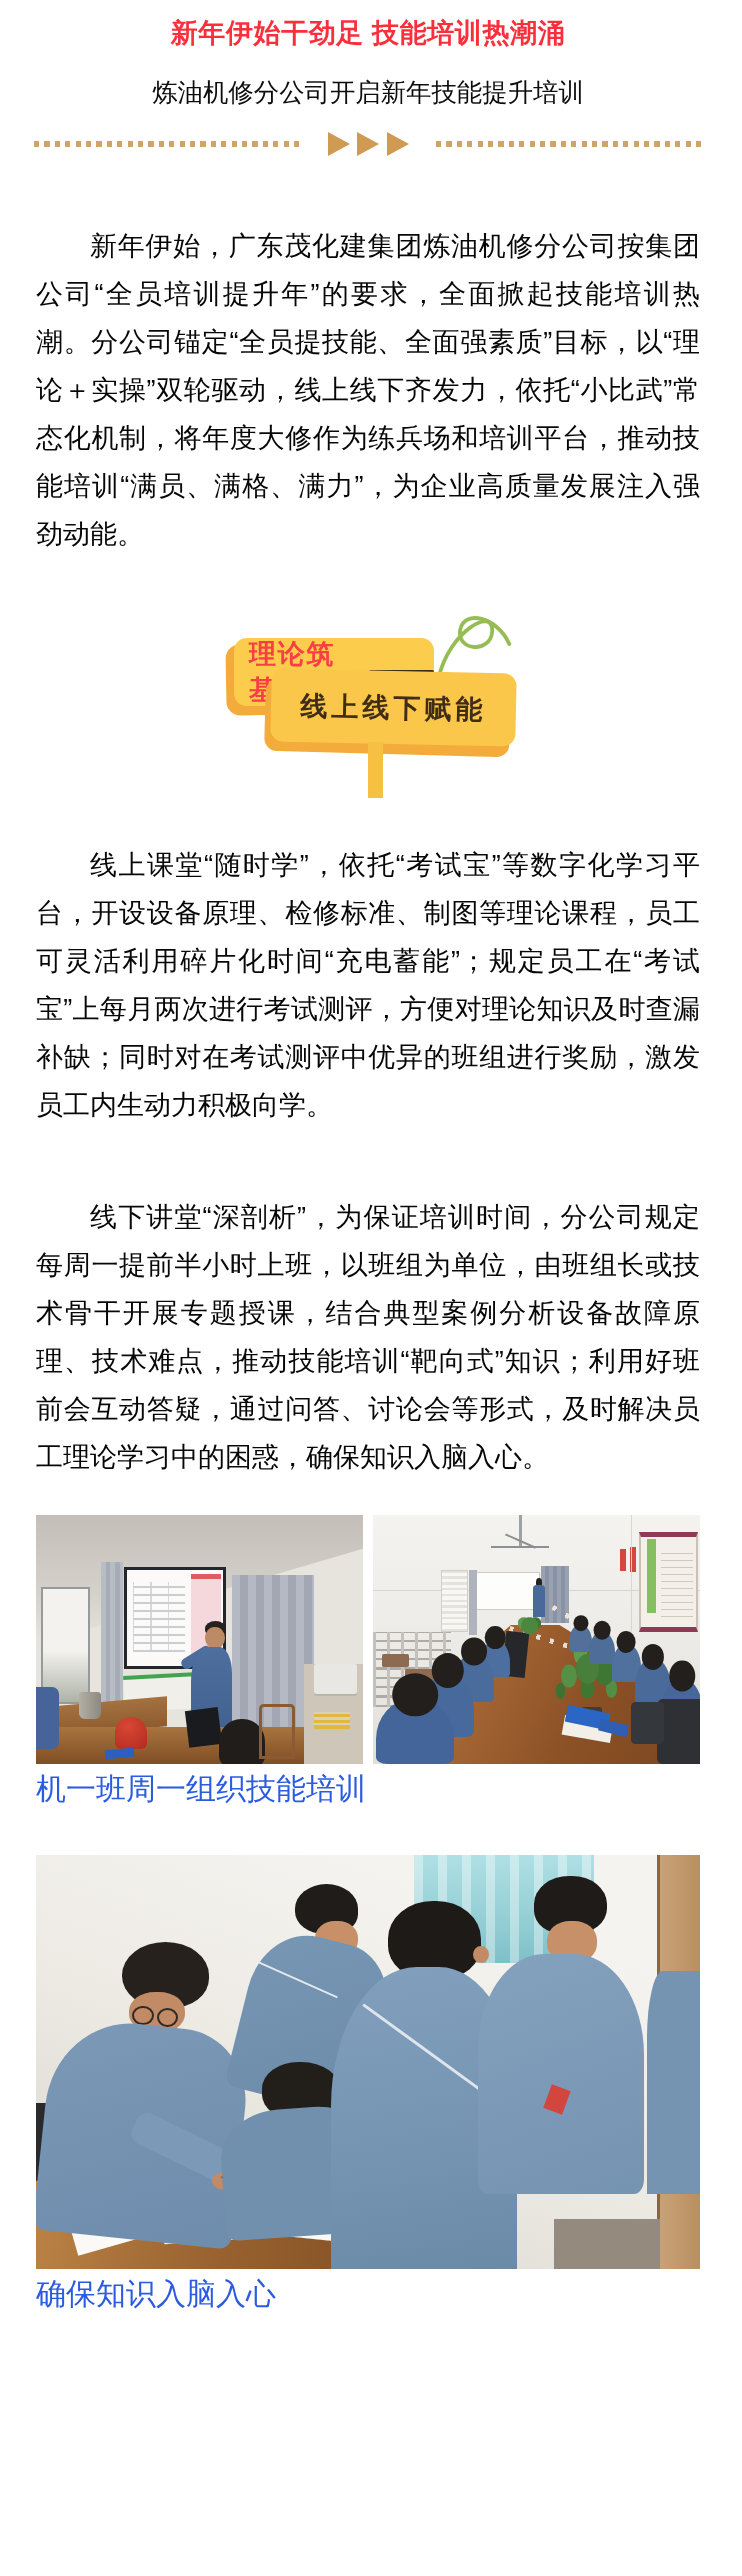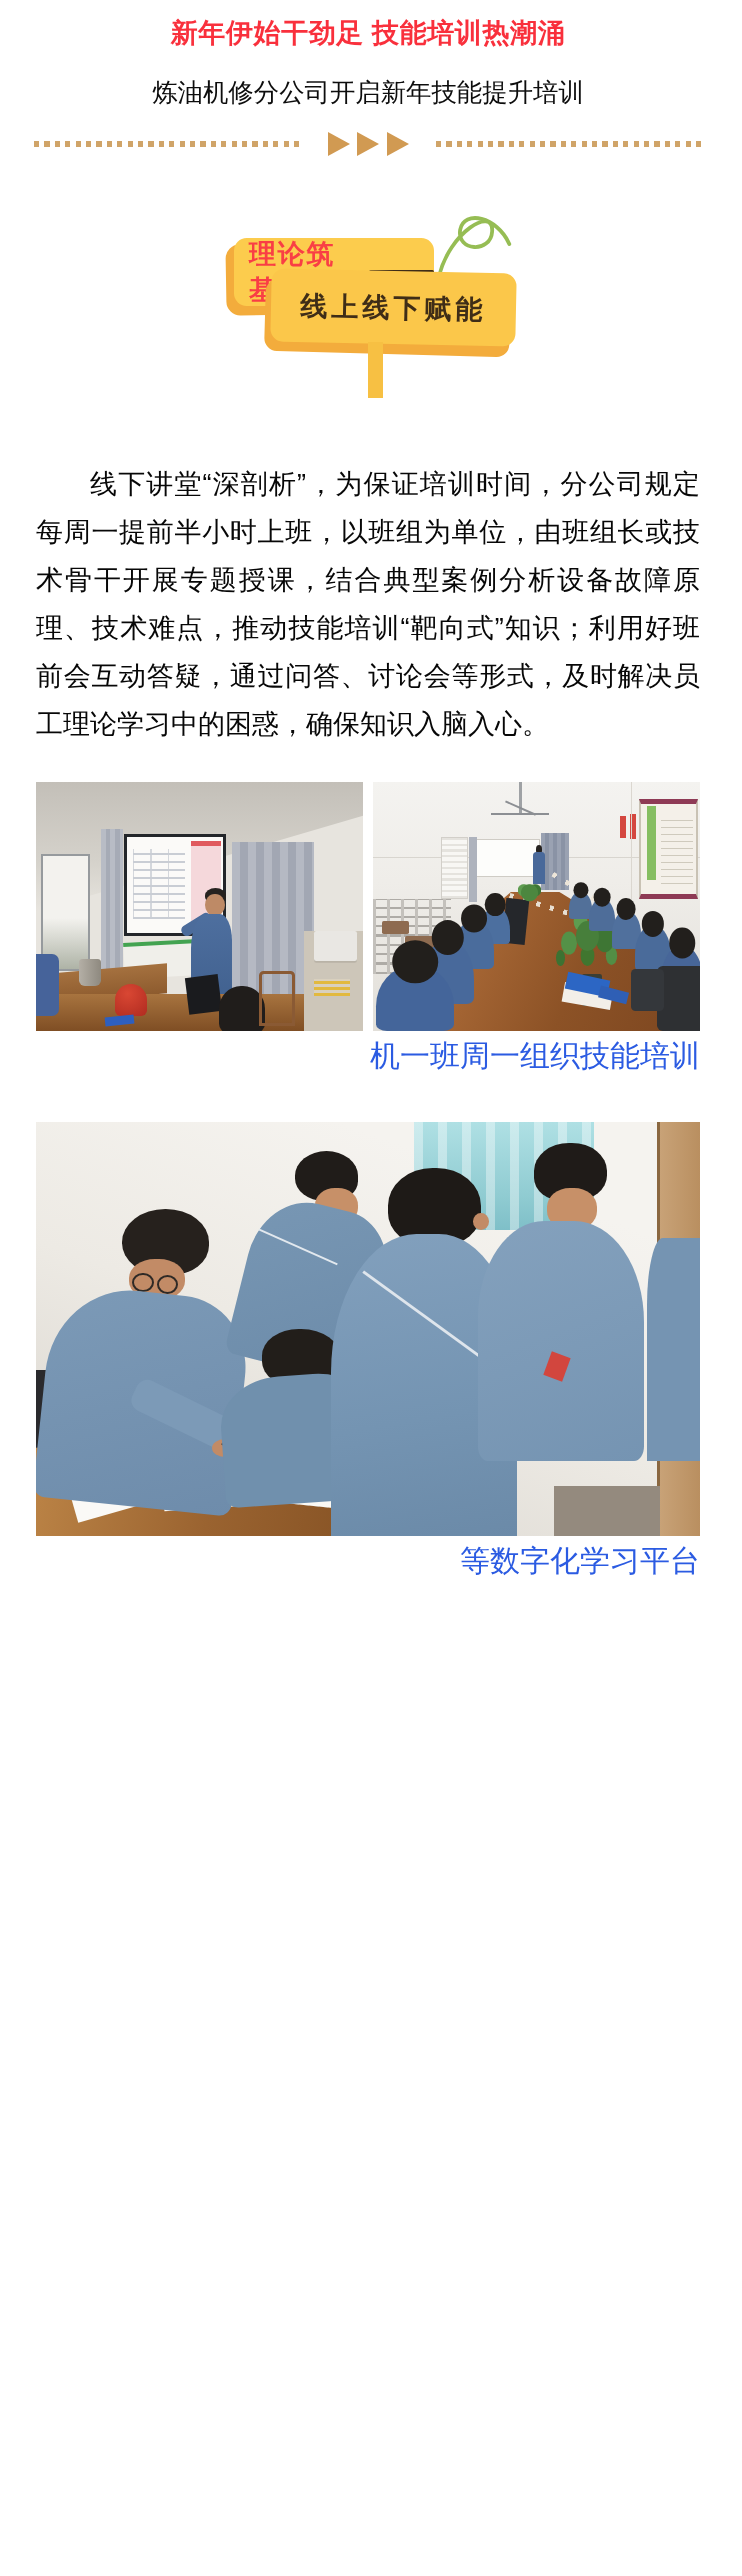--- a/index.html
+++ b/index.html
@@ -33,21 +33,21 @@
   .chip-top .dashline{width:67px;height:3.5px;background:var(--badge-dark,#3F2D17);margin-left:9.3px;border-radius:1.7px;}
   .chip-accent-bottom{position:absolute;left:229px;top:86px;width:245px;height:72px;border-radius:12.7px;background:var(--badge-accent,#F3AC3C);transform:rotate(1.6deg);}
   .chip-bottom{position:absolute;left:235px;top:75px;width:245px;height:73px;border-radius:12.7px;background:var(--badge-yellow-bottom,#FBC74A);transform:rotate(1.2deg);display:flex;align-items:center;justify-content:center;}
   .chip-bottom .dark-label{font-size:27px;font-weight:bold;color:var(--badge-dark,#3F2D17);letter-spacing:4px;}
   .badge .stem{position:absolute;left:332px;top:146px;width:15px;height:56px;background:var(--badge-stem,#F7C043);}
 
   
   .photo-row{margin:34px 36px 0;display:flex;gap:9.3px;height:249px;}
   .scene{position:relative;flex:1;overflow:hidden;}
   .photo-large{position:relative;margin:49px 36px 0;height:414px;overflow:hidden;}
-  .caption{margin:7px 36px 0;text-align:right;font-size:30px;line-height:35px;color:var(--caption-blue,#2B5BE2);}
+  .caption{margin:7px 36px 0;text-align:left;font-size:30px;line-height:35px;color:var(--caption-blue,#2B5BE2);}
 
   
   .pr{position:absolute;border-radius:46% 46% 14% 14%/62% 62% 10% 10%;background:#4C6F9F;}
   .pr::before{content:"";position:absolute;left:50%;top:0;transform:translate(-50%,-60%);width:var(--hw,62%);height:var(--hh,58%);background:#221F1C;border-radius:50%;}
 </style>
 </head>
 <body>
 
 <div class="page">
 
@@ -57,37 +57,39 @@
   <div class="divider">
     <div class="dash"></div>
     <div class="arrows">
       <i class="tri"></i>
       <i class="tri"></i>
       <i class="tri"></i>
     </div>
     <div class="dash"></div>
   </div>
 
+  <p class="body-p p1">新年伊始，广东茂化建集团炼油机修分公司按集团公司“全员培训提升年”的要求，全面掀起技能培训热潮。分公司锚定“全员提技能、全面强素质”目标，以“理论＋实操”双轮驱动，线上线下齐发力，依托“小比武”常态化机制，将年度大修作为练兵场和培训平台，推动技能培训“满员、满格、满力”，为企业高质量发展注入强劲动能。</p>
 
   <div class="badge">
     <svg class="doodle" viewBox="0 0 170 170">
       <path d="M10 158 C32 62 126 8 122 62 C119 108 47 104 55 58 C63 16 132 30 158 88" fill="none" stroke="#96BD54" style="stroke:var(--doodle-green,#96BD54)" stroke-width="8" stroke-linecap="round"></path>
     </svg>
     <div class="chip-accent-top"></div>
     <div class="chip-top">
       <span class="red-label">理论筑基</span>
       <span class="dashline"></span>
     </div>
     <div class="chip-accent-bottom"></div>
     <div class="chip-bottom">
       <span class="dark-label">线上线下赋能</span>
     </div>
     <div class="stem"></div>
   </div>
 
+  <p class="body-p p3">线上课堂“随时学”，依托“考试宝”等数字化学习平台，开设设备原理、检修标准、制图等理论课程，员工可灵活利用碎片化时间“充电蓄能”；规定员工在“考试宝”上每月两次进行考试测评，方便对理论知识及时查漏补缺；同时对在考试测评中优异的班组进行奖励，激发员工内生动力积极向学。</p>
   <p class="body-p p4">线下讲堂“深剖析”，为保证培训时间，分公司规定每周一提前半小时上班，以班组为单位，由班组长或技术骨干开展专题授课，结合典型案例分析设备故障原理、技术难点，推动技能培训“靶向式”知识；利用好班前会互动答疑，通过问答、讨论会等形式，及时解决员工理论学习中的困惑，确保知识入脑入心。</p>
 
   <div class="photo-row">
 
     <div class="scene" style="background:#E7E4DE">
       <div class="abs" style="left:0;top:0;width:100%;height:52%;background:linear-gradient(180deg,#C3BFB8,#D5D2CB 62%,#E7E4DE);clip-path:polygon(0 0,100% 0,100% 26%,0 100%)"></div>
       <div class="abs" style="left:1.5%;top:29%;width:15%;height:47%;box-sizing:border-box;border:2.9px solid #969A9D;background:linear-gradient(180deg,#F3F2EE 55%,#AEB3A6),repeating-linear-gradient(90deg,transparent 0 26%,#969A9D 26% 30%),repeating-linear-gradient(0deg,transparent 0 21%,#969A9D 21% 24%)"></div>
       <div class="abs" style="left:20%;top:19%;width:6.5%;height:66%;background:repeating-linear-gradient(90deg,#B8BCC5 0 4.6px,#A6ABB6 4.6px 9.3px);border-radius:0 0 4.6px 4.6px"></div>
       <div class="abs" style="left:27%;top:21%;width:31%;height:41%;box-sizing:border-box;background:#FBFAF8;border:3.5px solid #23262A"></div>
       <div class="abs" style="left:29.5%;top:27%;width:16%;height:28%;background:repeating-linear-gradient(0deg,#C9CDD4 0 1.7px,transparent 1.7px 8px),repeating-linear-gradient(90deg,#D4D7DC 0 1.2px,transparent 1.2px 17.4px)"></div>
@@ -191,16 +193,16 @@
     <div class="abs" style="left:44.5%;top:27%;width:28%;height:73%;background:linear-gradient(170deg,#82A0BD,#7494B2 60%,#6B8AA8);border-radius:46% 42% 0 0"></div>
     <div class="abs" style="left:47%;top:47%;width:24%;height:2.9px;background:#DEE5EC;transform:rotate(36deg)"></div>
 
     <div class="abs" style="left:75%;top:5%;width:11%;height:14%;background:#1F1B18;border-radius:48% 48% 44% 40%"></div>
     <div class="abs" style="left:77%;top:16%;width:7.5%;height:10%;background:#C79068;border-radius:46%"></div>
     <div class="abs" style="left:66.5%;top:24%;width:25%;height:58%;background:linear-gradient(160deg,#84A1BD,#7594B2);border-radius:40% 42% 6% 6%"></div>
     <div class="abs" style="left:77%;top:56%;width:3%;height:6%;background:#D2463E;transform:rotate(20deg)"></div>
 
     <div class="abs" style="left:92%;top:28%;width:8%;height:54%;background:#7594B2;border-radius:30% 0 0 0"></div>
   </div>
-  <div class="caption">等数字化学习平台</div>
+  <div class="caption">确保知识入脑入心</div>
 
 </div>
 
 
 </body></html>

